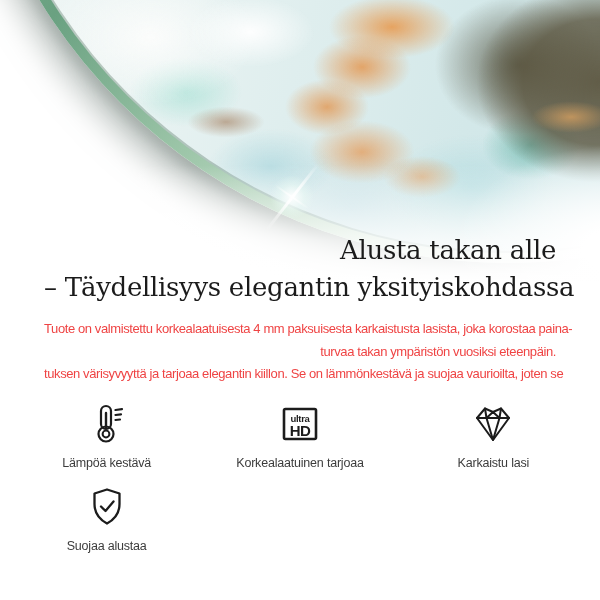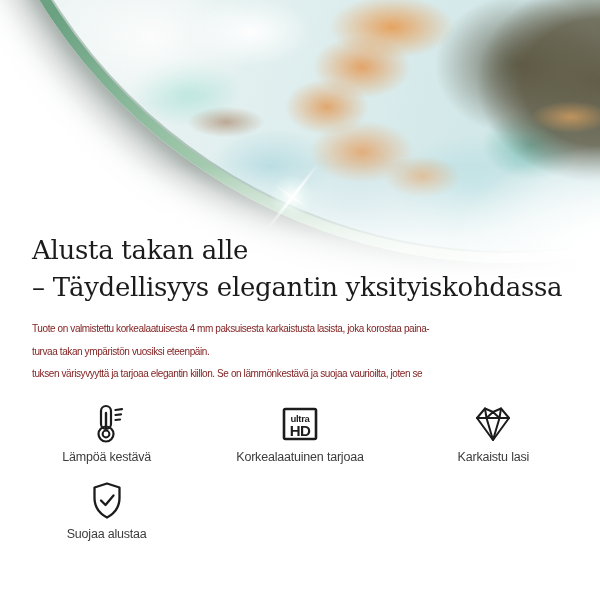--- a/index.html
+++ b/index.html
@@ -38,33 +38,33 @@
        linear-gradient(to bottom, rgba(255,255,255,0) 55%, rgba(255,255,255,0.78) 80%, #fff 94%);}
   .sparkle{position:absolute;left:292px;top:197px;width:0;height:0;}
   .sparkle .glow{position:absolute;left:-22px;top:-22px;width:44px;height:44px;border-radius:50%;
      background:radial-gradient(circle, rgba(255,255,255,0.95) 0%, rgba(235,250,245,0.5) 40%, rgba(255,255,255,0) 70%);}
   .sparkle .ray-long{position:absolute;left:-1.5px;top:-42px;width:3px;height:84px;transform:rotate(38deg);
      background:linear-gradient(to bottom, rgba(255,255,255,0) 0%, rgba(255,255,255,0.95) 45%, rgba(255,255,255,0.95) 55%, rgba(255,255,255,0) 100%);}
   .sparkle .ray-short{position:absolute;left:-1px;top:-20px;width:2px;height:40px;transform:rotate(-55deg);
      background:linear-gradient(to bottom, rgba(255,255,255,0) 0%, rgba(255,255,255,0.9) 50%, rgba(255,255,255,0) 100%);}
 
   
-  .content{position:relative;z-index:2;margin-top:232px;padding:0 32px;}
+  .content{position:relative;z-index:2;margin-top:232px;padding:0 44px;text-align:right;}
   h1{margin:0;font-family:"DejaVu Serif","Liberation Serif",serif;font-weight:400;
      font-size:26px;line-height:37px;color:#1b1b1b;letter-spacing:-0.3px;white-space:nowrap;}
-  .desc{margin-top:12px;font-size:10px;line-height:22.5px;color:#7f1d1d;letter-spacing:-0.4px;}
+  .desc{margin-top:12px;font-size:13px;line-height:22.5px;color:#ef4444;letter-spacing:-0.4px;}
   .desc div{white-space:nowrap;}
 
   
   .features{display:grid;grid-template-columns:repeat(3,1fr);row-gap:14px;
      padding:0 10px;margin-top:16px;position:relative;z-index:2;}
   .feature{display:flex;flex-direction:column;align-items:center;text-align:center;}
   .ficon{width:44px;height:44px;display:flex;align-items:center;justify-content:center;}
   .ficon svg{display:block;}
-  .flabel{margin-top:4px;font-size:12.5px;line-height:15px;color:#3c3c3c;letter-spacing:-0.2px;white-space:nowrap;}
+  .flabel{margin-top:10px;font-size:12.5px;line-height:15px;color:#3c3c3c;letter-spacing:-0.2px;white-space:nowrap;}
 </style>
 </head>
 <body>
 
 <div class="page">
 
   <div class="hero">
     <div class="disc-edge"></div>
     <div class="disc-face"></div>
     <div class="hero-fade"></div>

